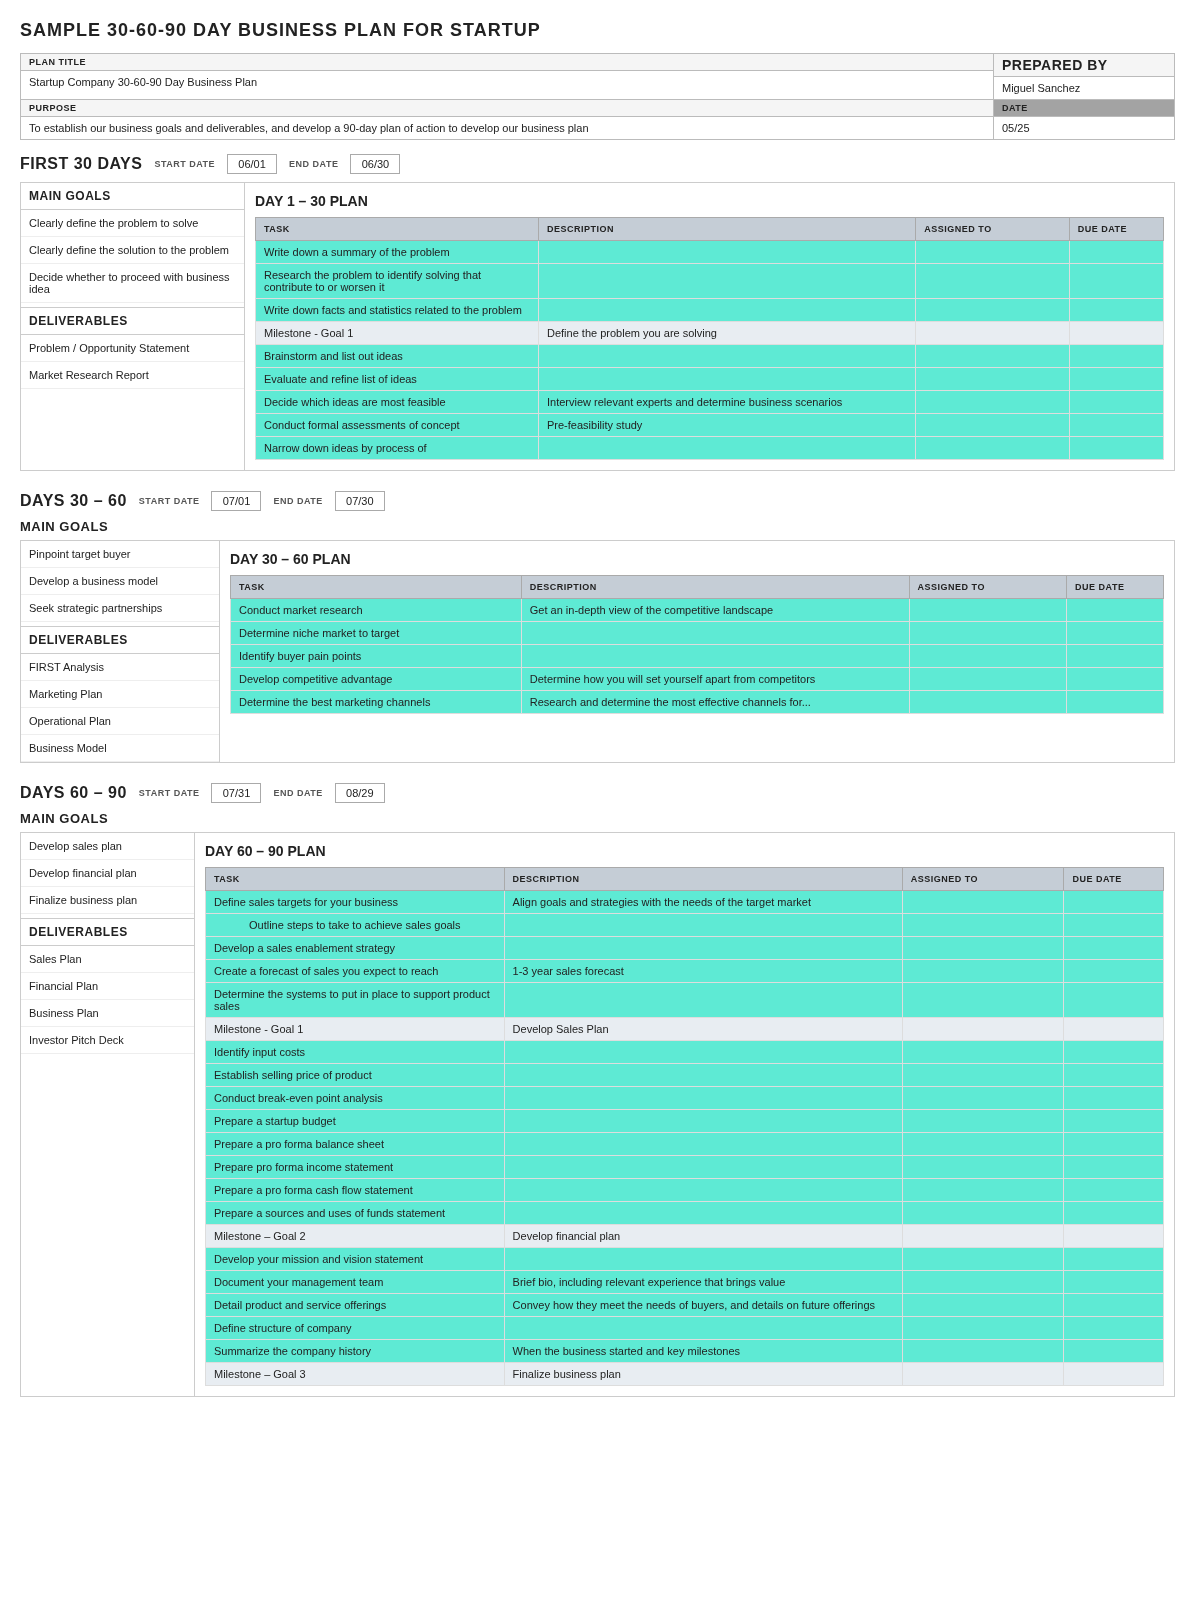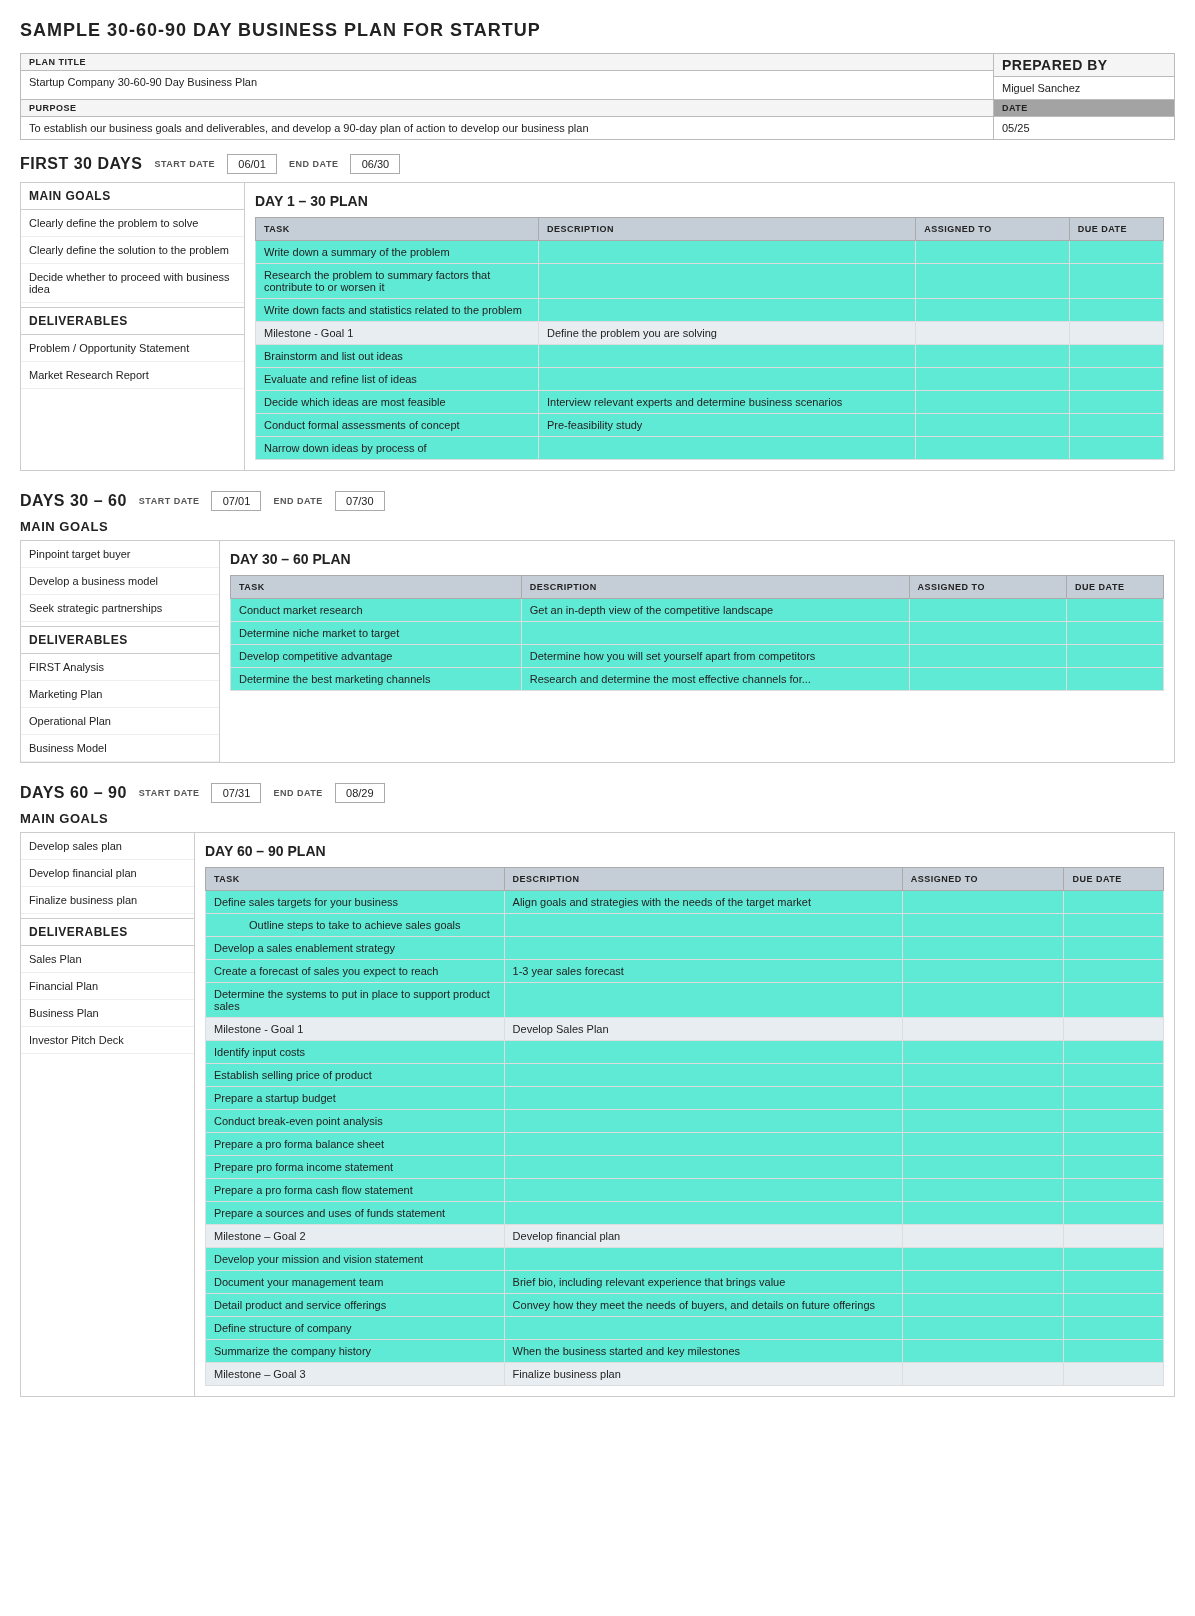--- a/index.html
+++ b/index.html
@@ -180,21 +180,21 @@
           </tr>
         </thead>
         <tbody id="first30-tbody">
             <tr>
               <td style="width: 240px;">Write down a summary of the problem</td>
               <td style="width: 320px;"></td>
               <td style="width: 130px;"></td>
               <td style="width: 80px;"></td>
             </tr>
             <tr>
-              <td style="width: 240px;">Research the problem to summary factors that contribute to or worsen it</td>
+              <td style="width: 240px;">Research the problem to identify solving that contribute to or worsen it</td>
               <td style="width: 320px;"></td>
               <td style="width: 130px;"></td>
               <td style="width: 80px;"></td>
             </tr>
             <tr>
               <td style="width: 240px;">Write down facts and statistics related to the problem</td>
               <td style="width: 320px;"></td>
               <td style="width: 130px;"></td>
               <td style="width: 80px;"></td>
             </tr>
@@ -280,20 +280,26 @@
               <td style="width: 130px;"></td>
               <td style="width: 80px;"></td>
             </tr>
             <tr>
               <td style="width: 240px;">Determine niche market to target</td>
               <td style="width: 320px;"></td>
               <td style="width: 130px;"></td>
               <td style="width: 80px;"></td>
             </tr>
             <tr>
+              <td style="width: 240px;">Identify buyer pain points</td>
+              <td style="width: 320px;"></td>
+              <td style="width: 130px;"></td>
+              <td style="width: 80px;"></td>
+            </tr>
+            <tr>
               <td style="width: 240px;">Develop competitive advantage</td>
               <td style="width: 320px;">Determine how you will set yourself apart from competitors</td>
               <td style="width: 130px;"></td>
               <td style="width: 80px;"></td>
             </tr>
             <tr>
               <td style="width: 240px;">Determine the best marketing channels</td>
               <td style="width: 320px;">Research and determine the most effective channels for...</td>
               <td style="width: 130px;"></td>
               <td style="width: 80px;"></td>
@@ -380,27 +386,27 @@
               <td style="width: 130px;"></td>
               <td style="width: 80px;"></td>
             </tr>
             <tr>
               <td style="width: 240px;">Establish selling price of product</td>
               <td style="width: 320px;"></td>
               <td style="width: 130px;"></td>
               <td style="width: 80px;"></td>
             </tr>
             <tr>
+              <td style="width: 240px;">Conduct break-even point analysis</td>
+              <td style="width: 320px;"></td>
+              <td style="width: 130px;"></td>
+              <td style="width: 80px;"></td>
+            </tr>
+            <tr>
               <td style="width: 240px;">Prepare a startup budget</td>
-              <td style="width: 320px;"></td>
-              <td style="width: 130px;"></td>
-              <td style="width: 80px;"></td>
-            </tr>
-            <tr>
-              <td style="width: 240px;">Conduct break-even point analysis</td>
               <td style="width: 320px;"></td>
               <td style="width: 130px;"></td>
               <td style="width: 80px;"></td>
             </tr>
             <tr>
               <td style="width: 240px;">Prepare a pro forma balance sheet</td>
               <td style="width: 320px;"></td>
               <td style="width: 130px;"></td>
               <td style="width: 80px;"></td>
             </tr>

